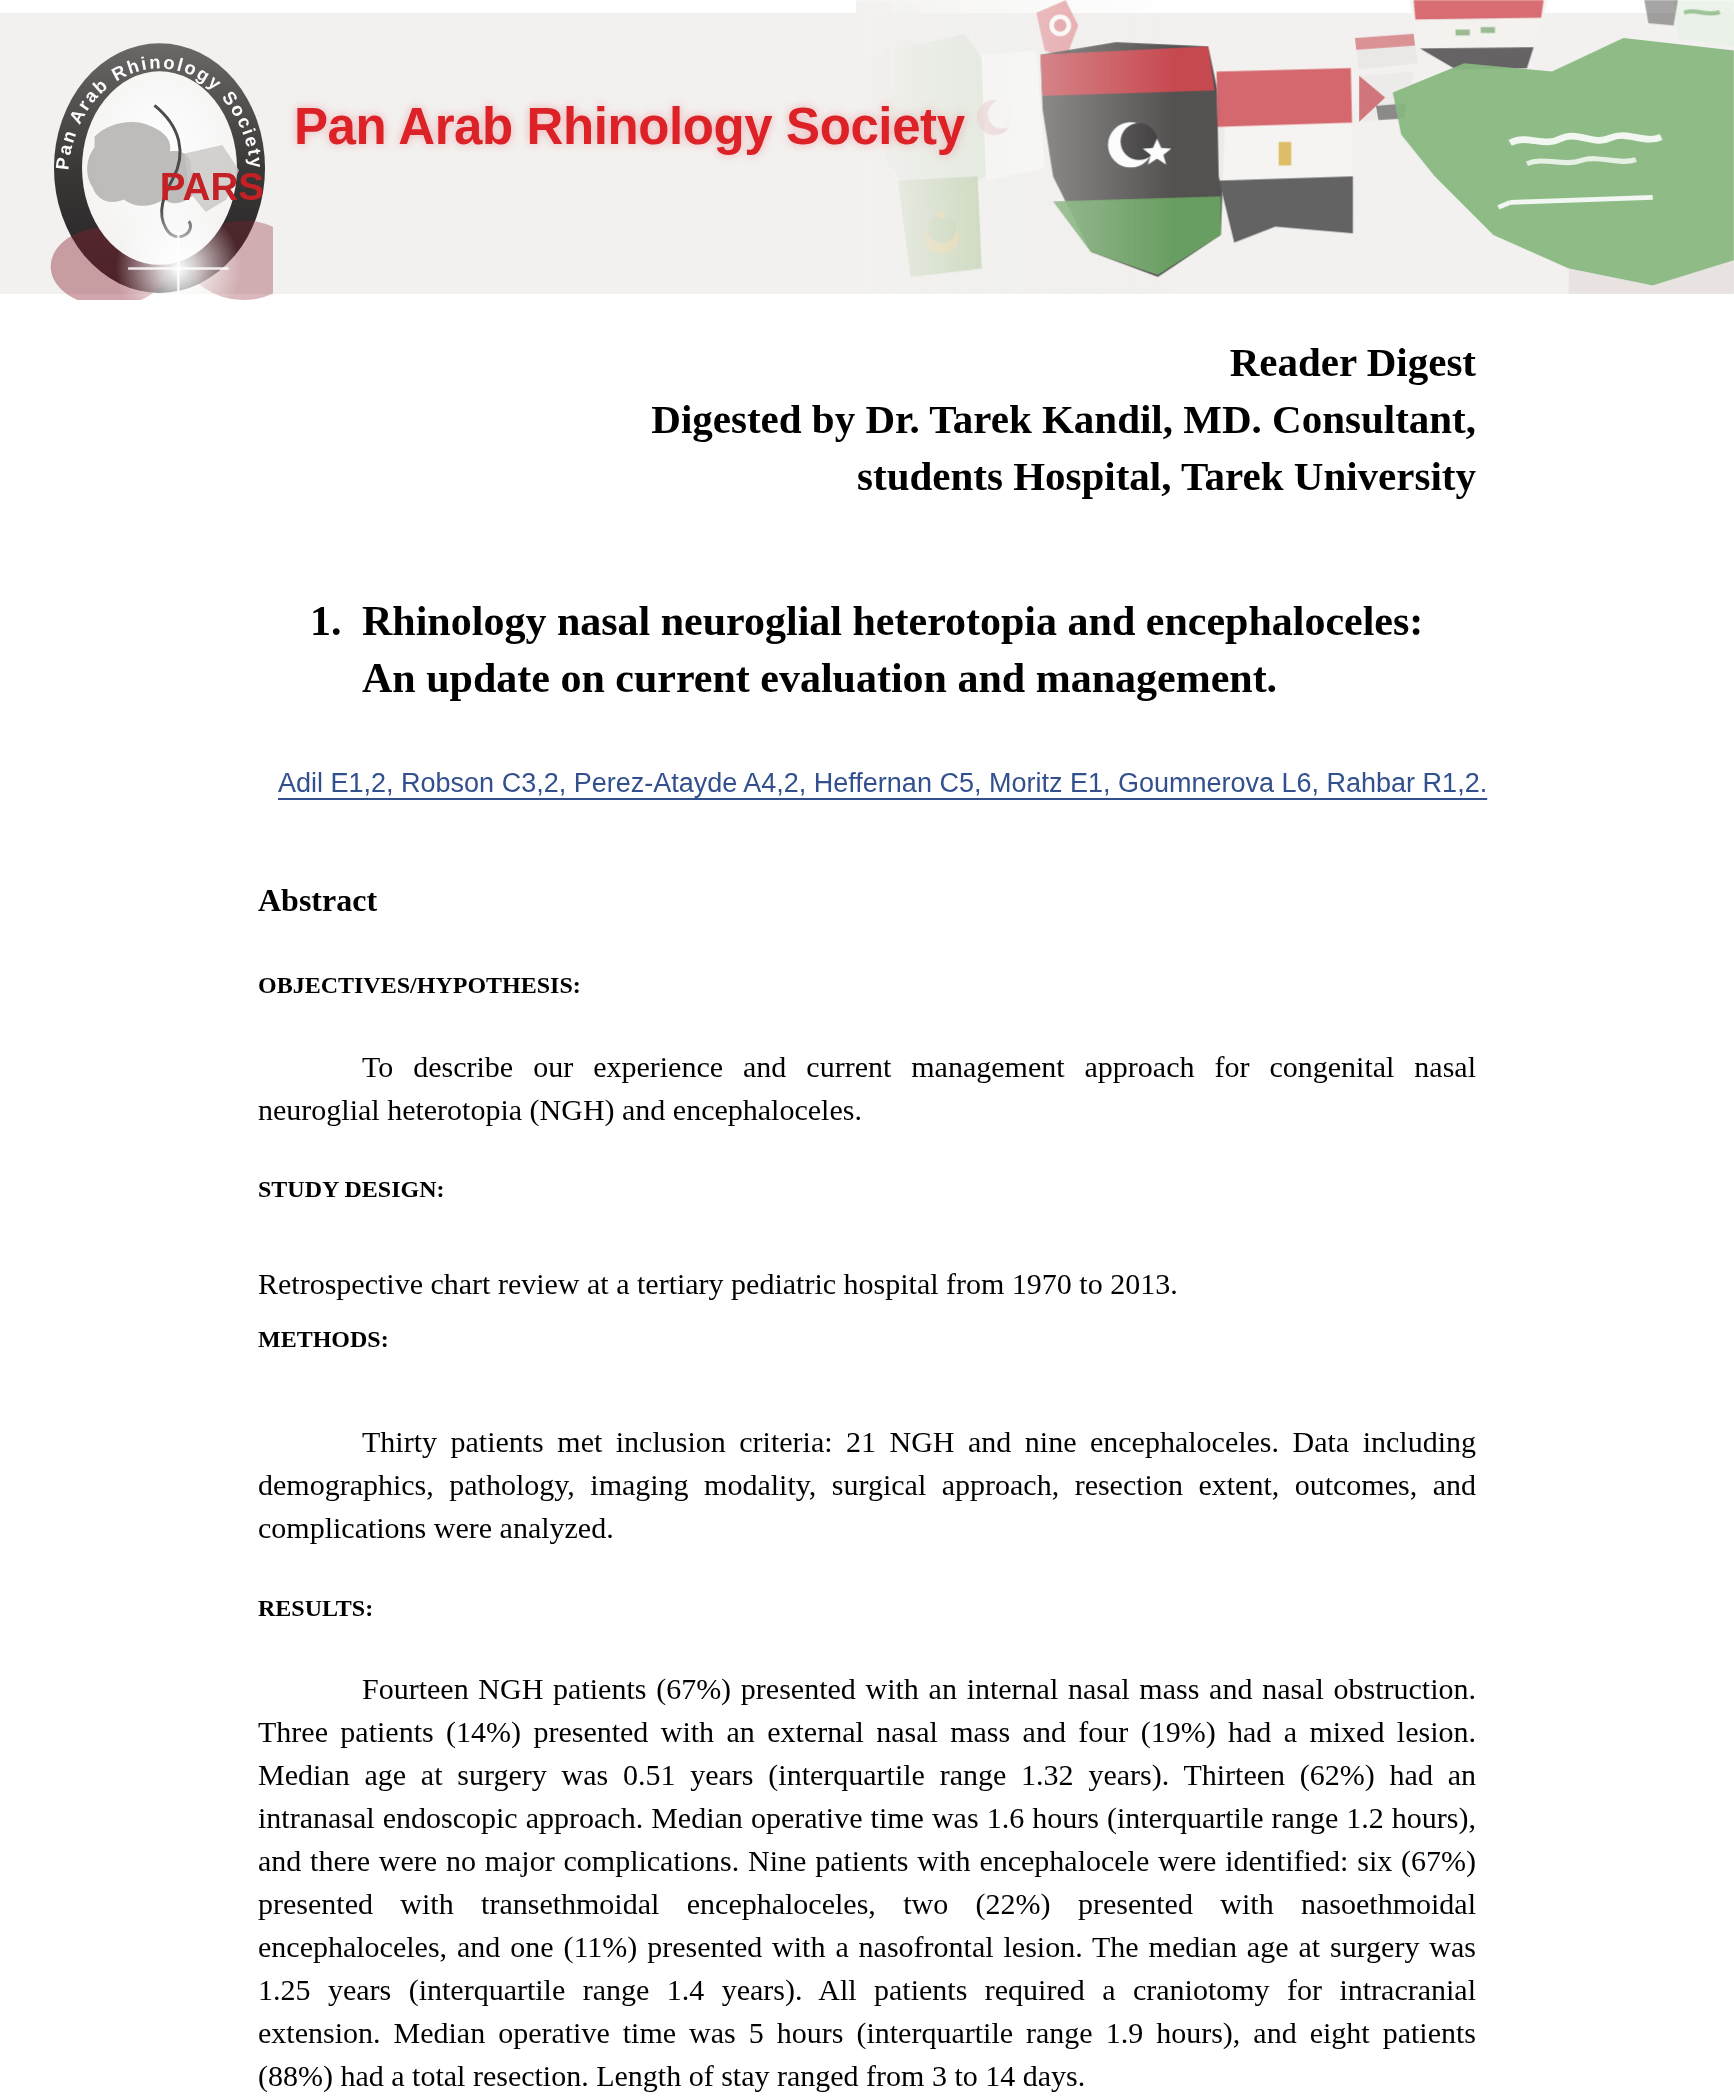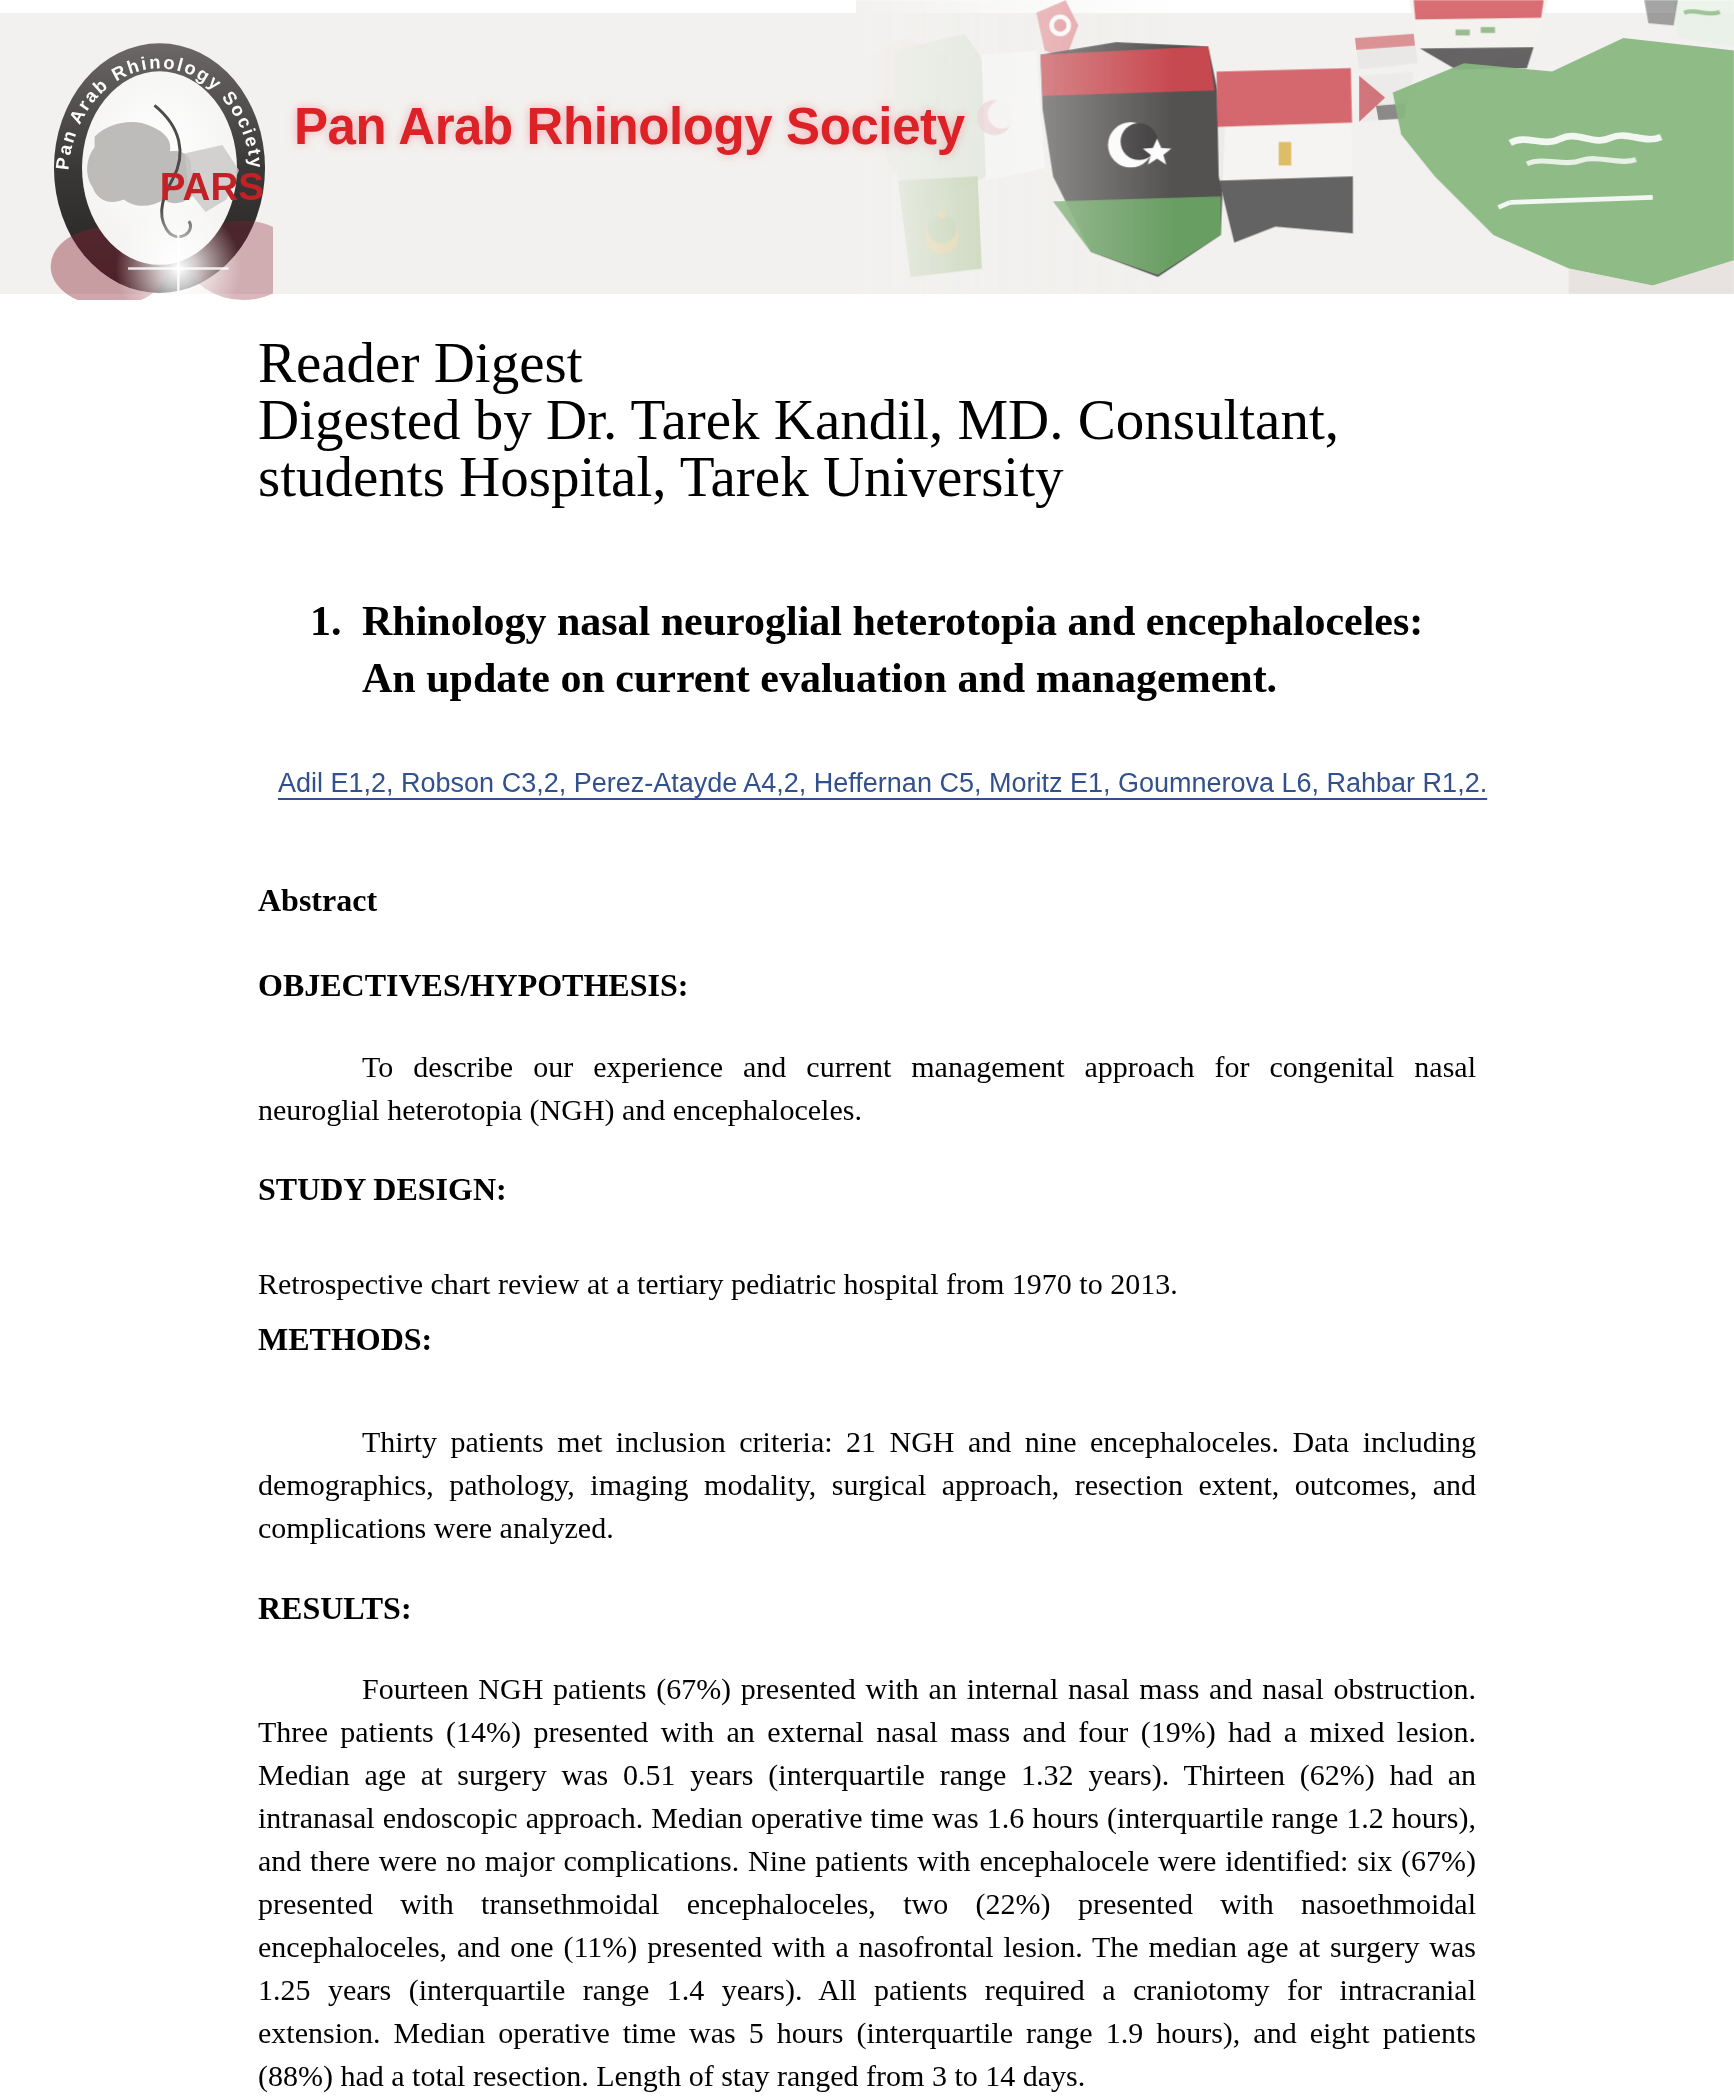--- a/index.html
+++ b/index.html
@@ -38,21 +38,21 @@
   .brand-title{
     font-family:"Liberation Serif","DejaVu Serif",serif;
     font-weight:bold;font-size:49px;
     color:#43474b;
     margin-left:17.6px;
   }
 
   
   .title-block{
     position:absolute;top:334px;left:258px;width:1218px;
-    text-align:left;font-weight:normal;font-size:57px;line-height:57px;
+    text-align:right;font-weight:bold;font-size:41px;line-height:57px;
   }
   .article-block{position:absolute;top:593px;left:258px;width:1218px;}
   .article-num{
     position:absolute;left:52px;top:0;
     font-weight:bold;font-size:42px;line-height:57px;
   }
   .article-title{
     margin-left:104px;width:1114px;
     font-weight:bold;font-size:42px;line-height:57px;
     text-align:left;
@@ -67,21 +67,21 @@
     text-underline-offset:5.5px;
     cursor:pointer;
     margin-left:20px;
   }
   .abstract-label{
     position:absolute;top:881px;left:258px;width:1218px;
     font-weight:bold;font-size:32px;line-height:39px;
   }
   .shead{
     position:absolute;left:258px;width:1218px;margin:0;
-    font-weight:bold;font-size:32px;line-height:39px;
+    font-weight:bold;font-size:24px;line-height:39px;
   }
   .para{
     position:absolute;left:258px;width:1218px;margin:0;
     font-size:30px;line-height:43px;
     text-align:justify;
   }
   .para.indent{text-indent:104px;}
   .para.plain{text-align:left;text-indent:0;}
 </style>
 </head>

